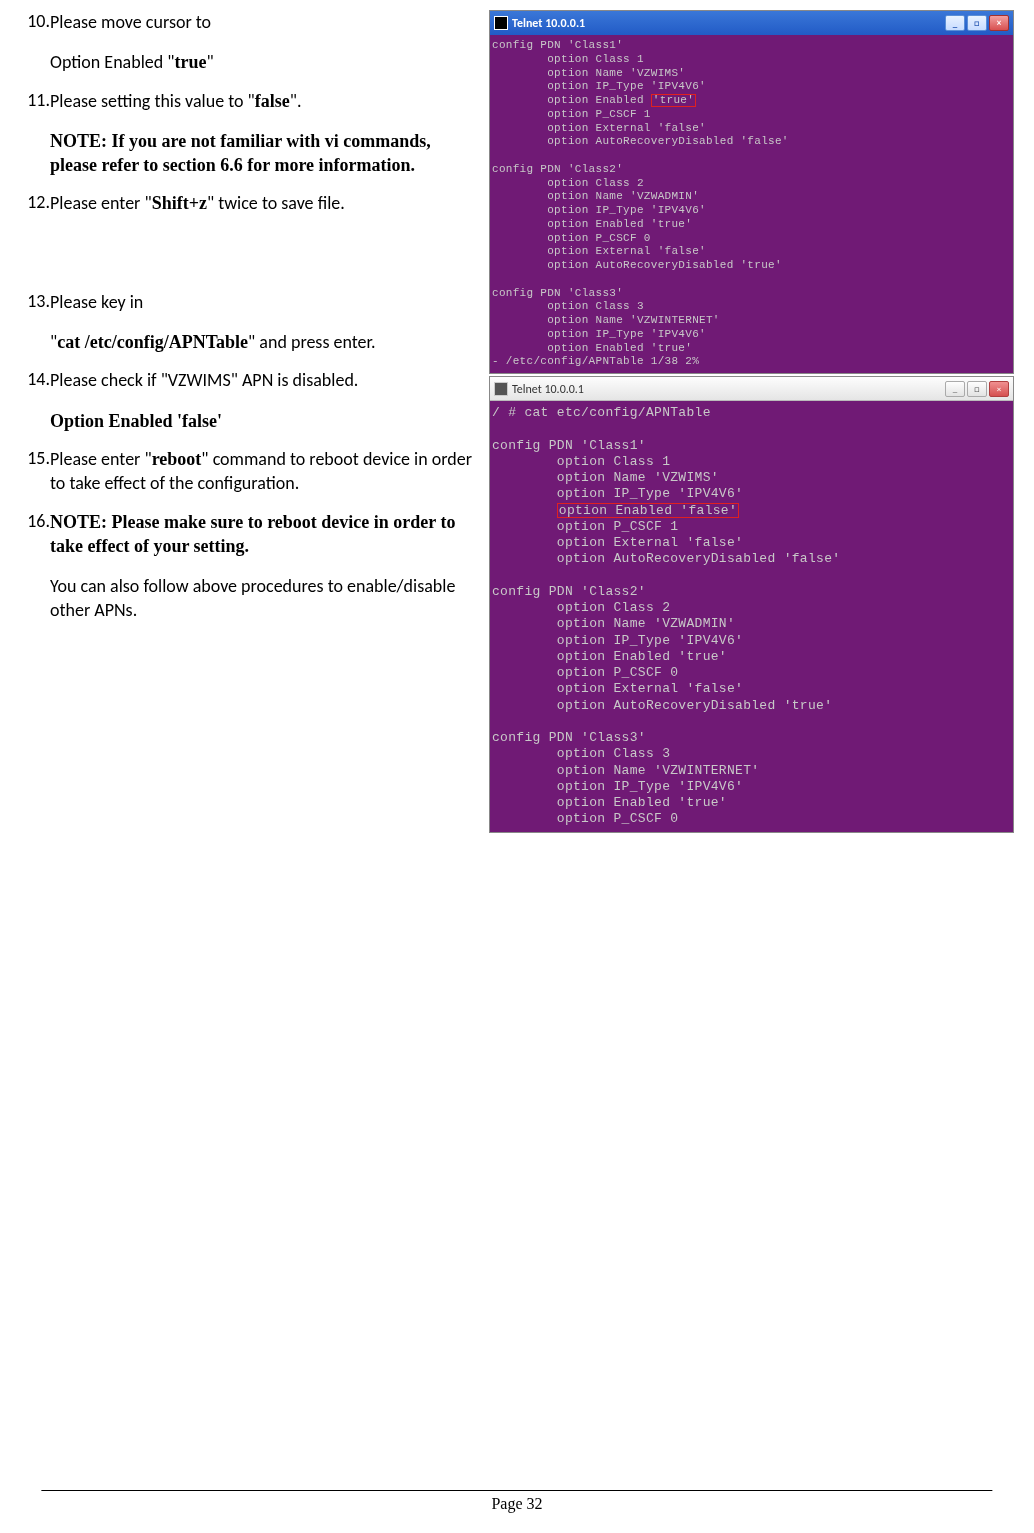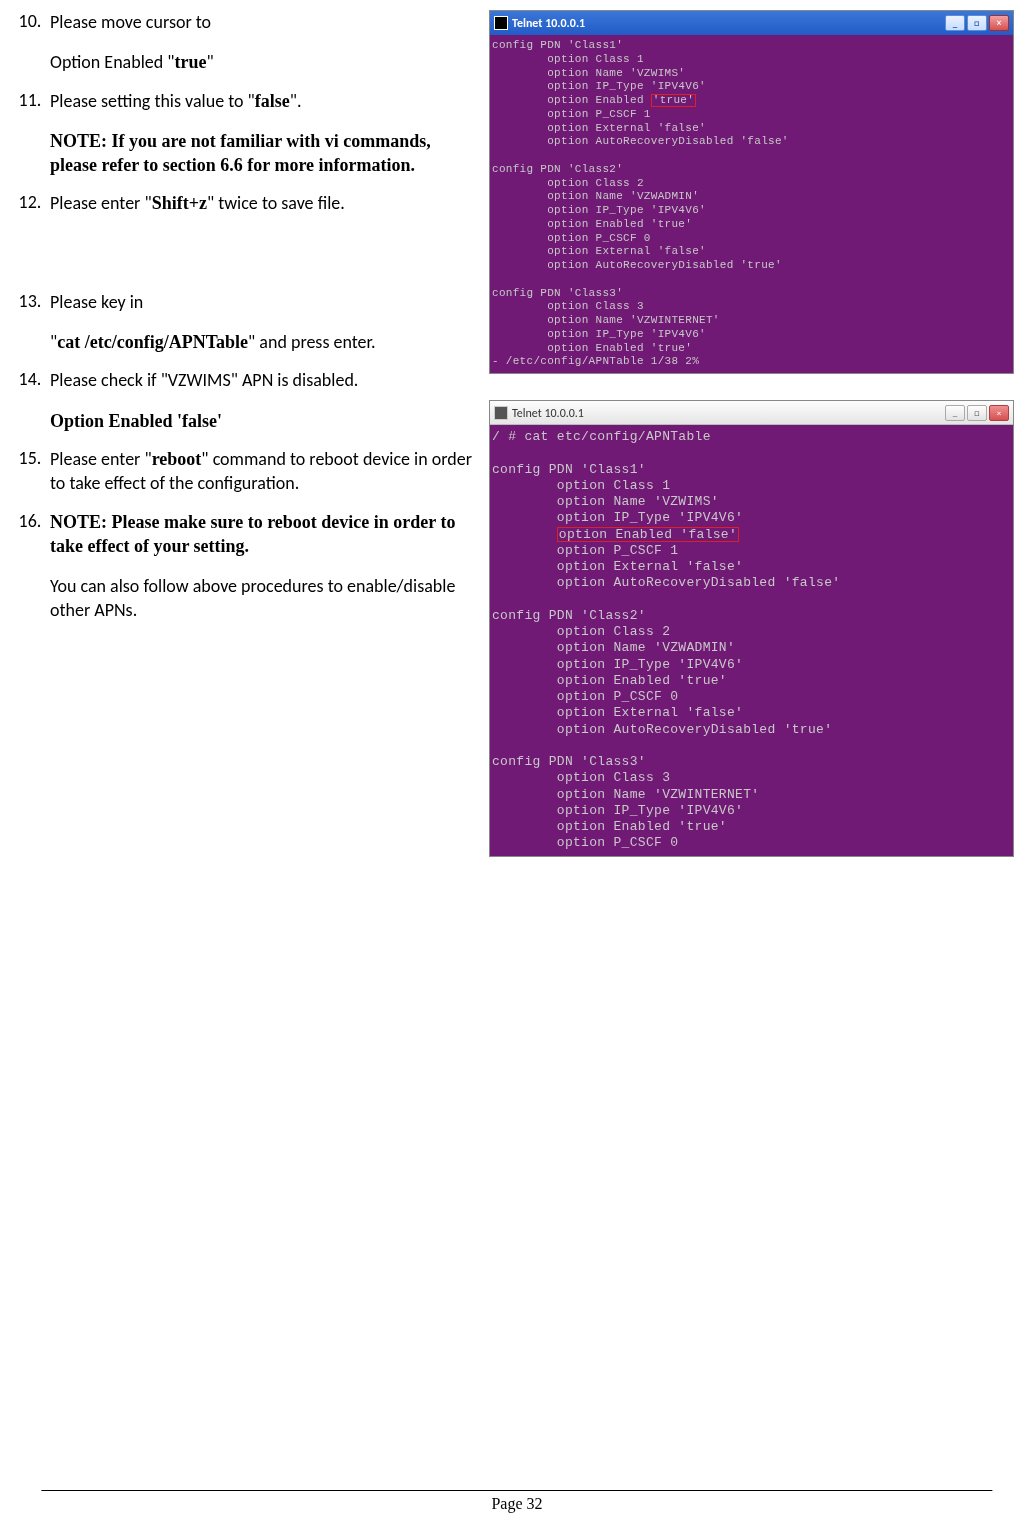--- a/index.html
+++ b/index.html
@@ -18,33 +18,33 @@
       gap: 8px;
     }
     .left-col {
       width: 475px;
       flex-shrink: 0;
     }
     .right-col {
       flex: 1;
       display: flex;
       flex-direction: column;
-      gap: 26px;
+      gap: 2px;
     }
     .inst-list {
       list-style: none;
     }
     .inst-item {
       display: flex;
       margin-bottom: 14px;
     }
     .inst-num {
       width: 44px;
       flex-shrink: 0;
-      text-align: center;
+      text-align: right;
       padding-left: 4px;
     }
     .inst-body {
       flex: 1;
       padding-right: 8px;
     }
     .inst-line {
       margin-bottom: 16px;
       line-height: 1.35;
     }

